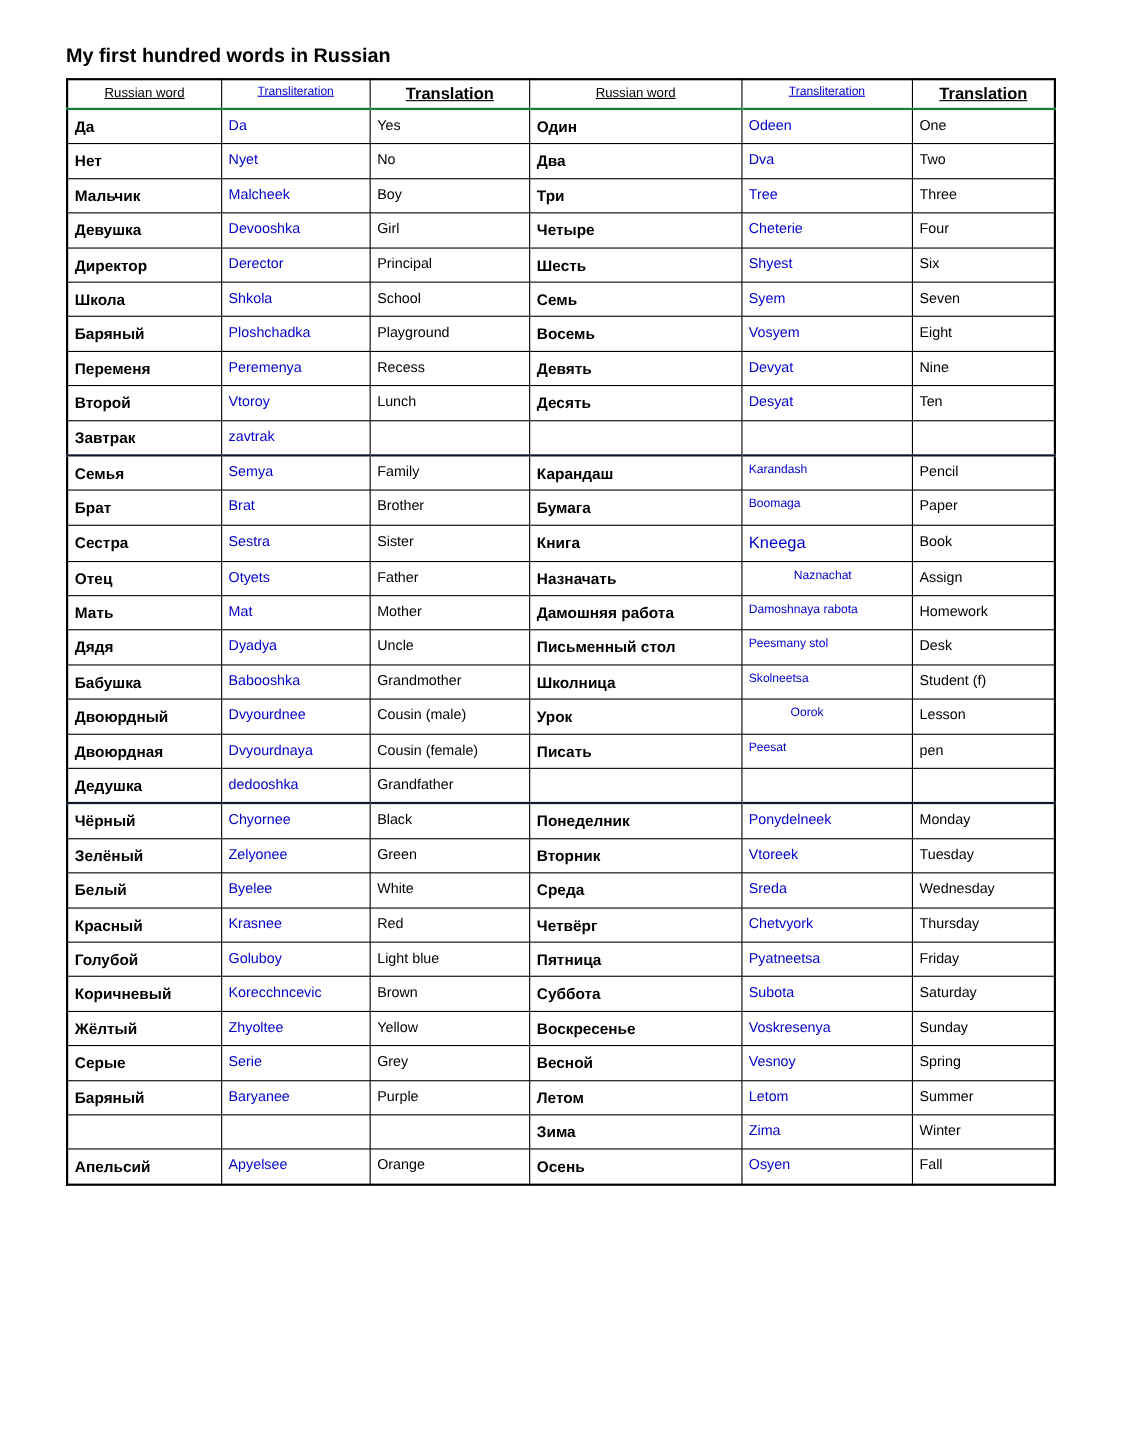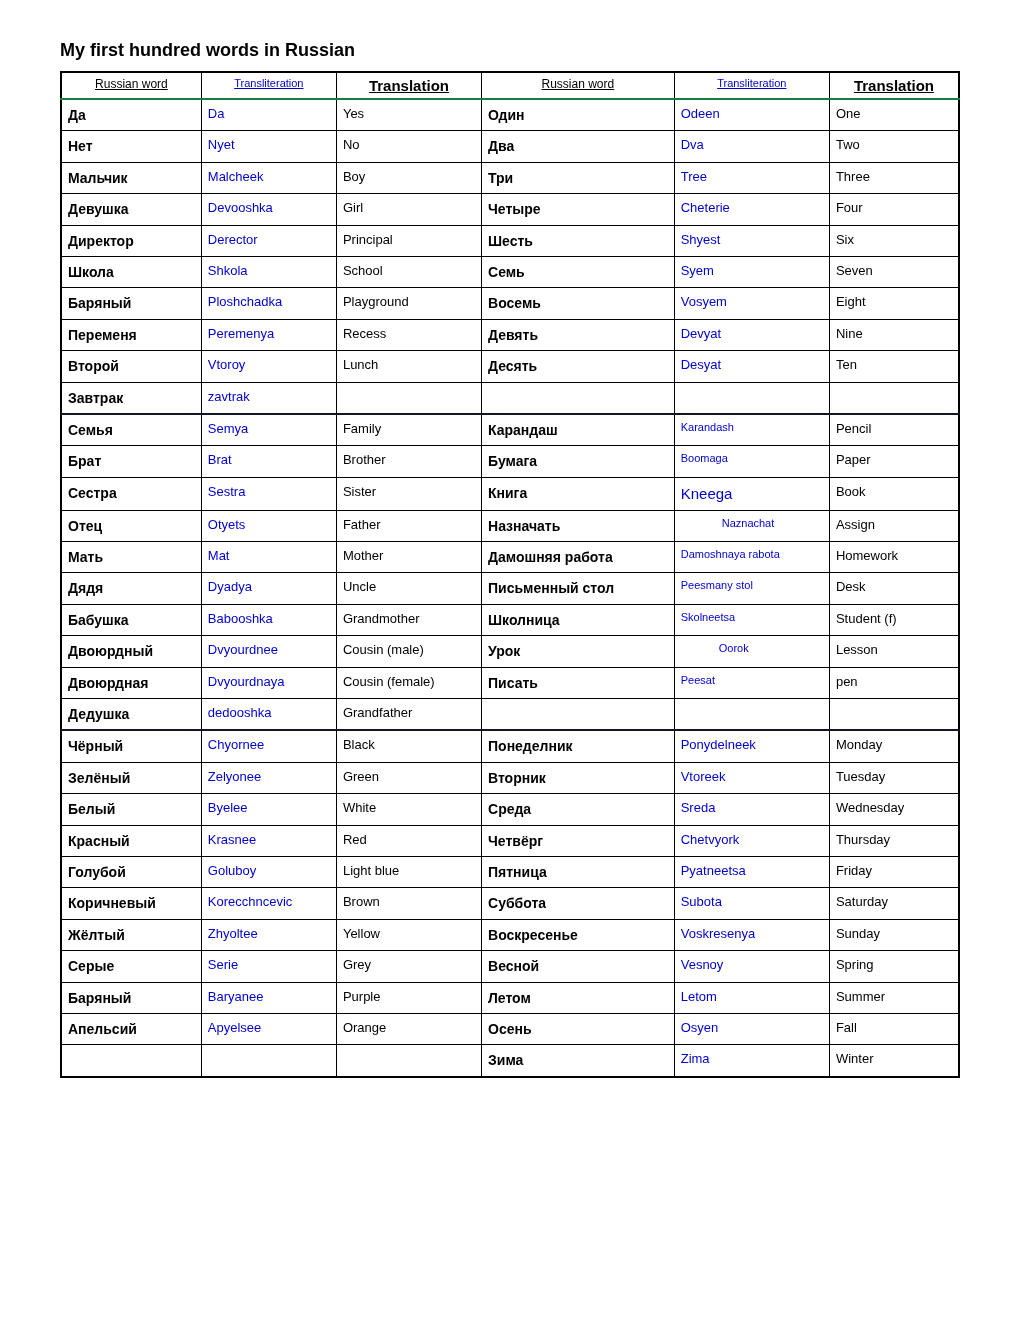--- a/index.html
+++ b/index.html
@@ -302,29 +302,29 @@
       </tr>
       <tr>
         <td class="russian-word">Баряный</td>
         <td class="transliteration">Baryanee</td>
         <td class="translation-col">Purple</td>
         <td class="russian-word">Летом</td>
         <td class="transliteration">Letom</td>
         <td class="translation-col">Summer</td>
       </tr>
       <tr>
+        <td class="russian-word"></td>
+        <td class="transliteration"></td>
+        <td class="translation-col"></td>
+        <td class="russian-word">Зима</td>
+        <td class="transliteration">Zima</td>
+        <td class="translation-col">Winter</td>
+      </tr>
+      <tr>
         <td class="russian-word">Апельсий</td>
         <td class="transliteration">Apyelsee</td>
         <td class="translation-col">Orange</td>
         <td class="russian-word">Осень</td>
         <td class="transliteration">Osyen</td>
         <td class="translation-col">Fall</td>
       </tr>
-      <tr>
-        <td class="russian-word"></td>
-        <td class="transliteration"></td>
-        <td class="translation-col"></td>
-        <td class="russian-word">Зима</td>
-        <td class="transliteration">Zima</td>
-        <td class="translation-col">Winter</td>
-      </tr>
     </tbody>
 </table>
 
 </body></html>

